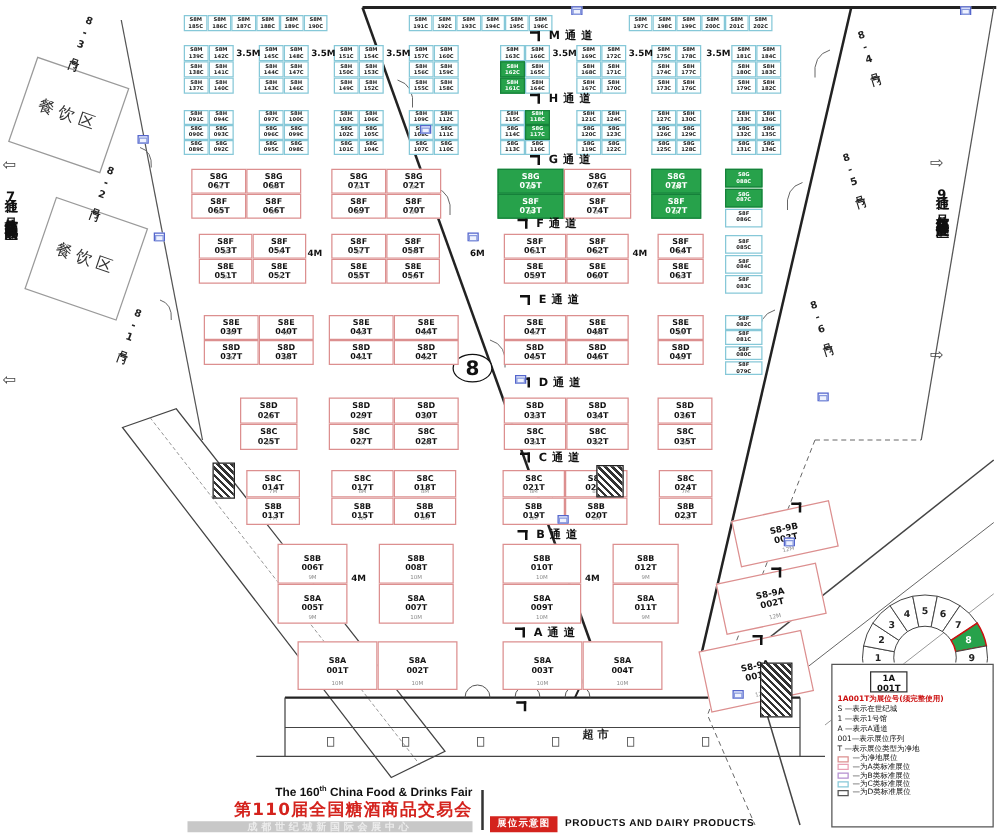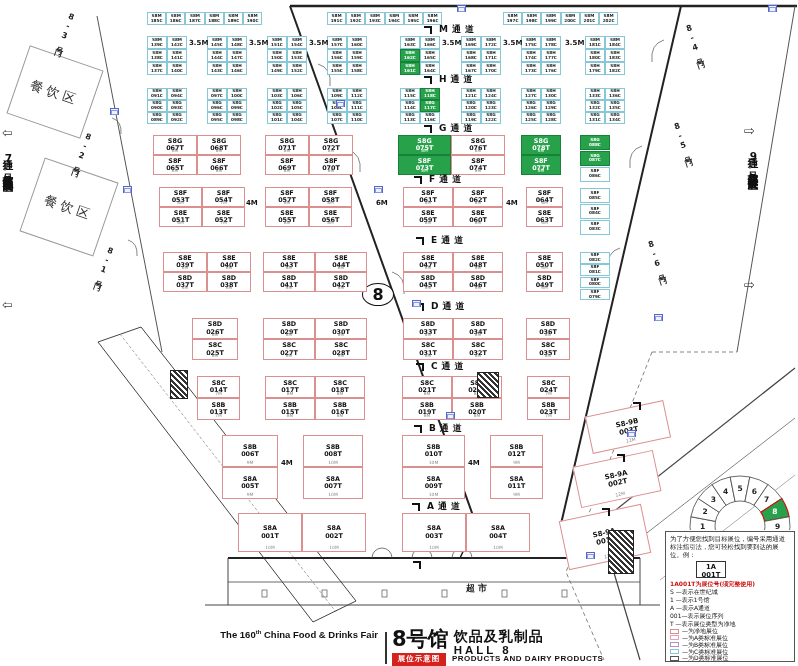--- a/index.html
+++ b/index.html
@@ -1075,21 +1075,20 @@
       <div class="hyd" style="left: 654px; top: 314px; width: 9px; height: 7px;"></div>
       <div class="hyd" style="left: 627px; top: 430px; width: 9px; height: 7px;"></div>
       <div class="hyd" style="left: 586px; top: 552px; width: 9px; height: 7px;"></div>
       <div class="hatch" style="left: 170px; top: 370px; width: 16px; height: 27px;"></div>
       <div class="hatch" style="left: 477px; top: 372px; width: 20px; height: 24px;"></div>
       <div class="hatch" style="left: 608px; top: 530px; width: 24px; height: 42px;"></div>
       <div class="hatch" style="left: 736px; top: 550px; width: 20px; height: 34px;"></div>
     </div>
 
   <div class="legend">
-    <div class="intro">为了方便您找到目标展位，编号采用通道标注指引法，您可轻松找到要到达的展位。例：</div>
     <div class="exbox">
       <div>1A</div>
       <div>001T</div>
     </div>
     <div class="note">1A001T为展位号(须完整使用)</div>
     <div id="legend-items">
         <div class="item">S —表示在世纪城</div>
         <div class="item">1 —表示1号馆</div>
         <div class="item">A —表示A通道</div>
         <div class="item">001—表示展位序列</div>
@@ -1136,24 +1135,19 @@
       <path d="M84.95964517353734,16.548121372247913 A50,50 0 0 1 98.77439057064682,30.52455109645969 L77.8871952853234,44.262275548229844 A25,25 0 0 0 70.97982258676866,37.27406068612396 Z" fill="#fff" stroke="#444" stroke-width="0.8"></path>
       <text x="83.67032145038014" y="34.138210346537676" text-anchor="middle" font-size="7.5" font-weight="bold" fill="#222" font-family="DejaVu Sans, sans-serif">7</text>
       <path d="M98.77439057064683,30.52455109645971 A50,50 0 0 1 106.13603233532066,48.74525384776428 L81.56801616766033,53.37262692388214 A25,25 0 0 0 77.88719528532341,44.26227554822985 Z" fill="#27a24b" stroke="#cc1111" stroke-width="1.2"></path>
       <text x="91.76939454625452" y="46.45225274690329" text-anchor="middle" font-size="7.5" font-weight="bold" fill="#fff" font-family="DejaVu Sans, sans-serif">8</text>
       <path d="M106.13603233532066,48.74525384776428 A50,50 0 0 1 105.90738003669028,68.39558454088795 L81.45369001834514,63.197792270443976 A25,25 0 0 0 81.56801616766033,53.37262692388214 Z" fill="#fff" stroke="#444" stroke-width="0.8"></path>
       <text x="94.49746155014108" y="60.936322467552394" text-anchor="middle" font-size="7.5" font-weight="bold" fill="#222" font-family="DejaVu Sans, sans-serif">9</text>
     </svg>
 
   <div class="f-left">
     <div class="f-en"><span>The 160</span><sup>th</sup><span> China Food &amp; Drinks Fair</span></div>
+    <div class="f-cn">第110届全国糖酒商品交易会</div>
+    <div class="f-venue">成都世纪城新国际会展中心</div>
   </div>
   <div class="f-div"></div>
-  <div class="f-hall">
-    <div class="f-hallcn">8号馆</div>
-    <div class="f-prod">
-      <div class="f-prodcn">饮品及乳制品</div>
-      <div class="f-hallen">HALL 8</div>
-    </div>
-  </div>
   <div class="f-badge">展位示意图</div>
   <div class="f-proden">PRODUCTS AND DAIRY PRODUCTS</div>
 </div>
 
 </body></html>

